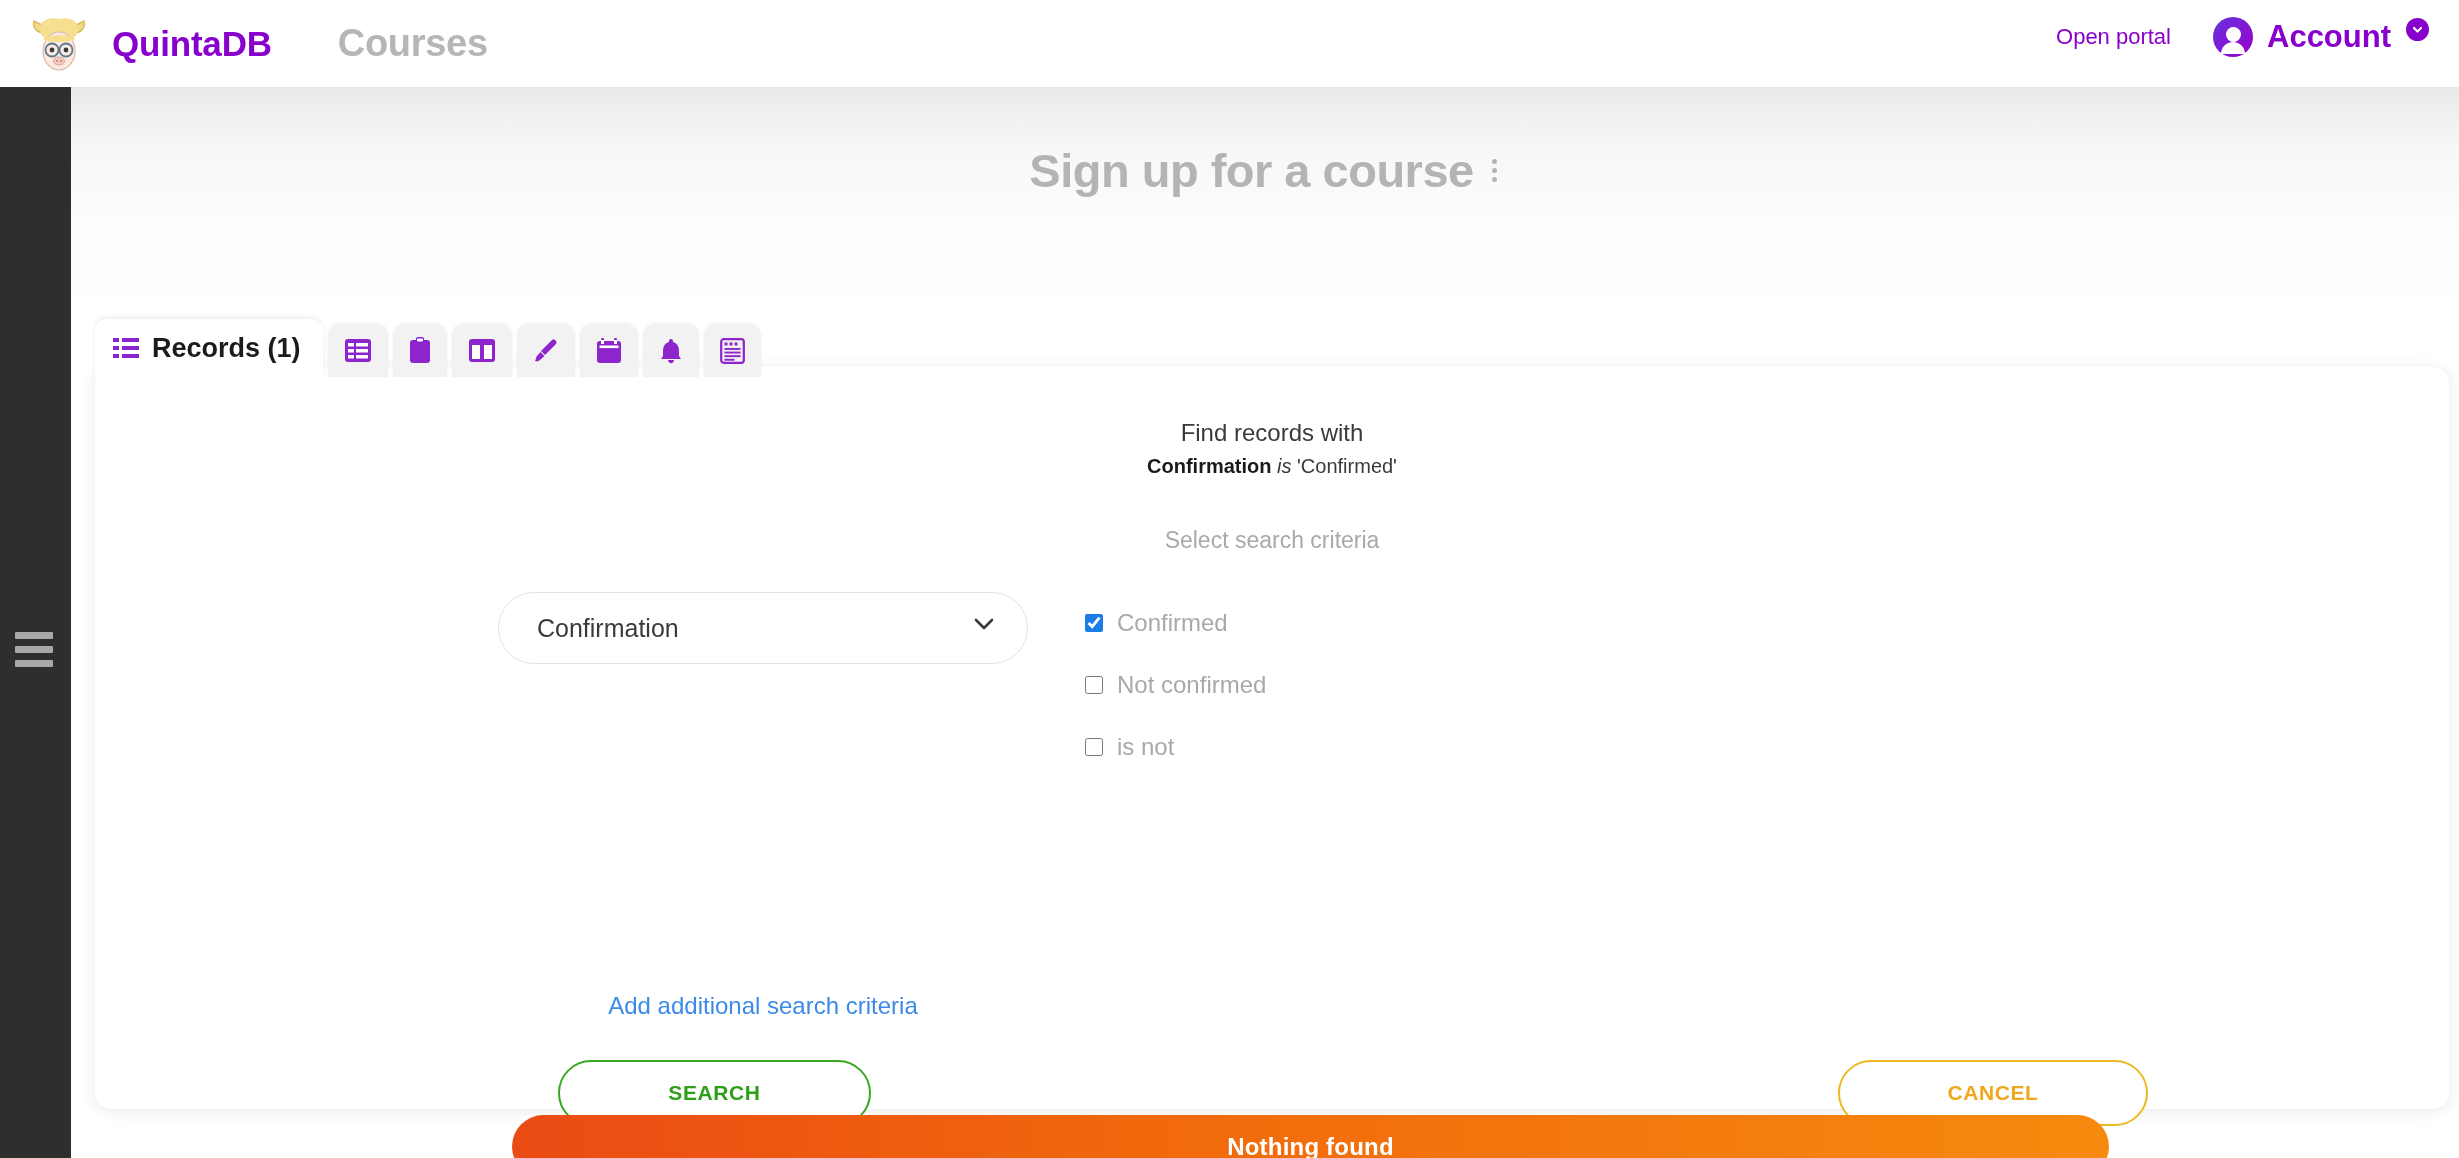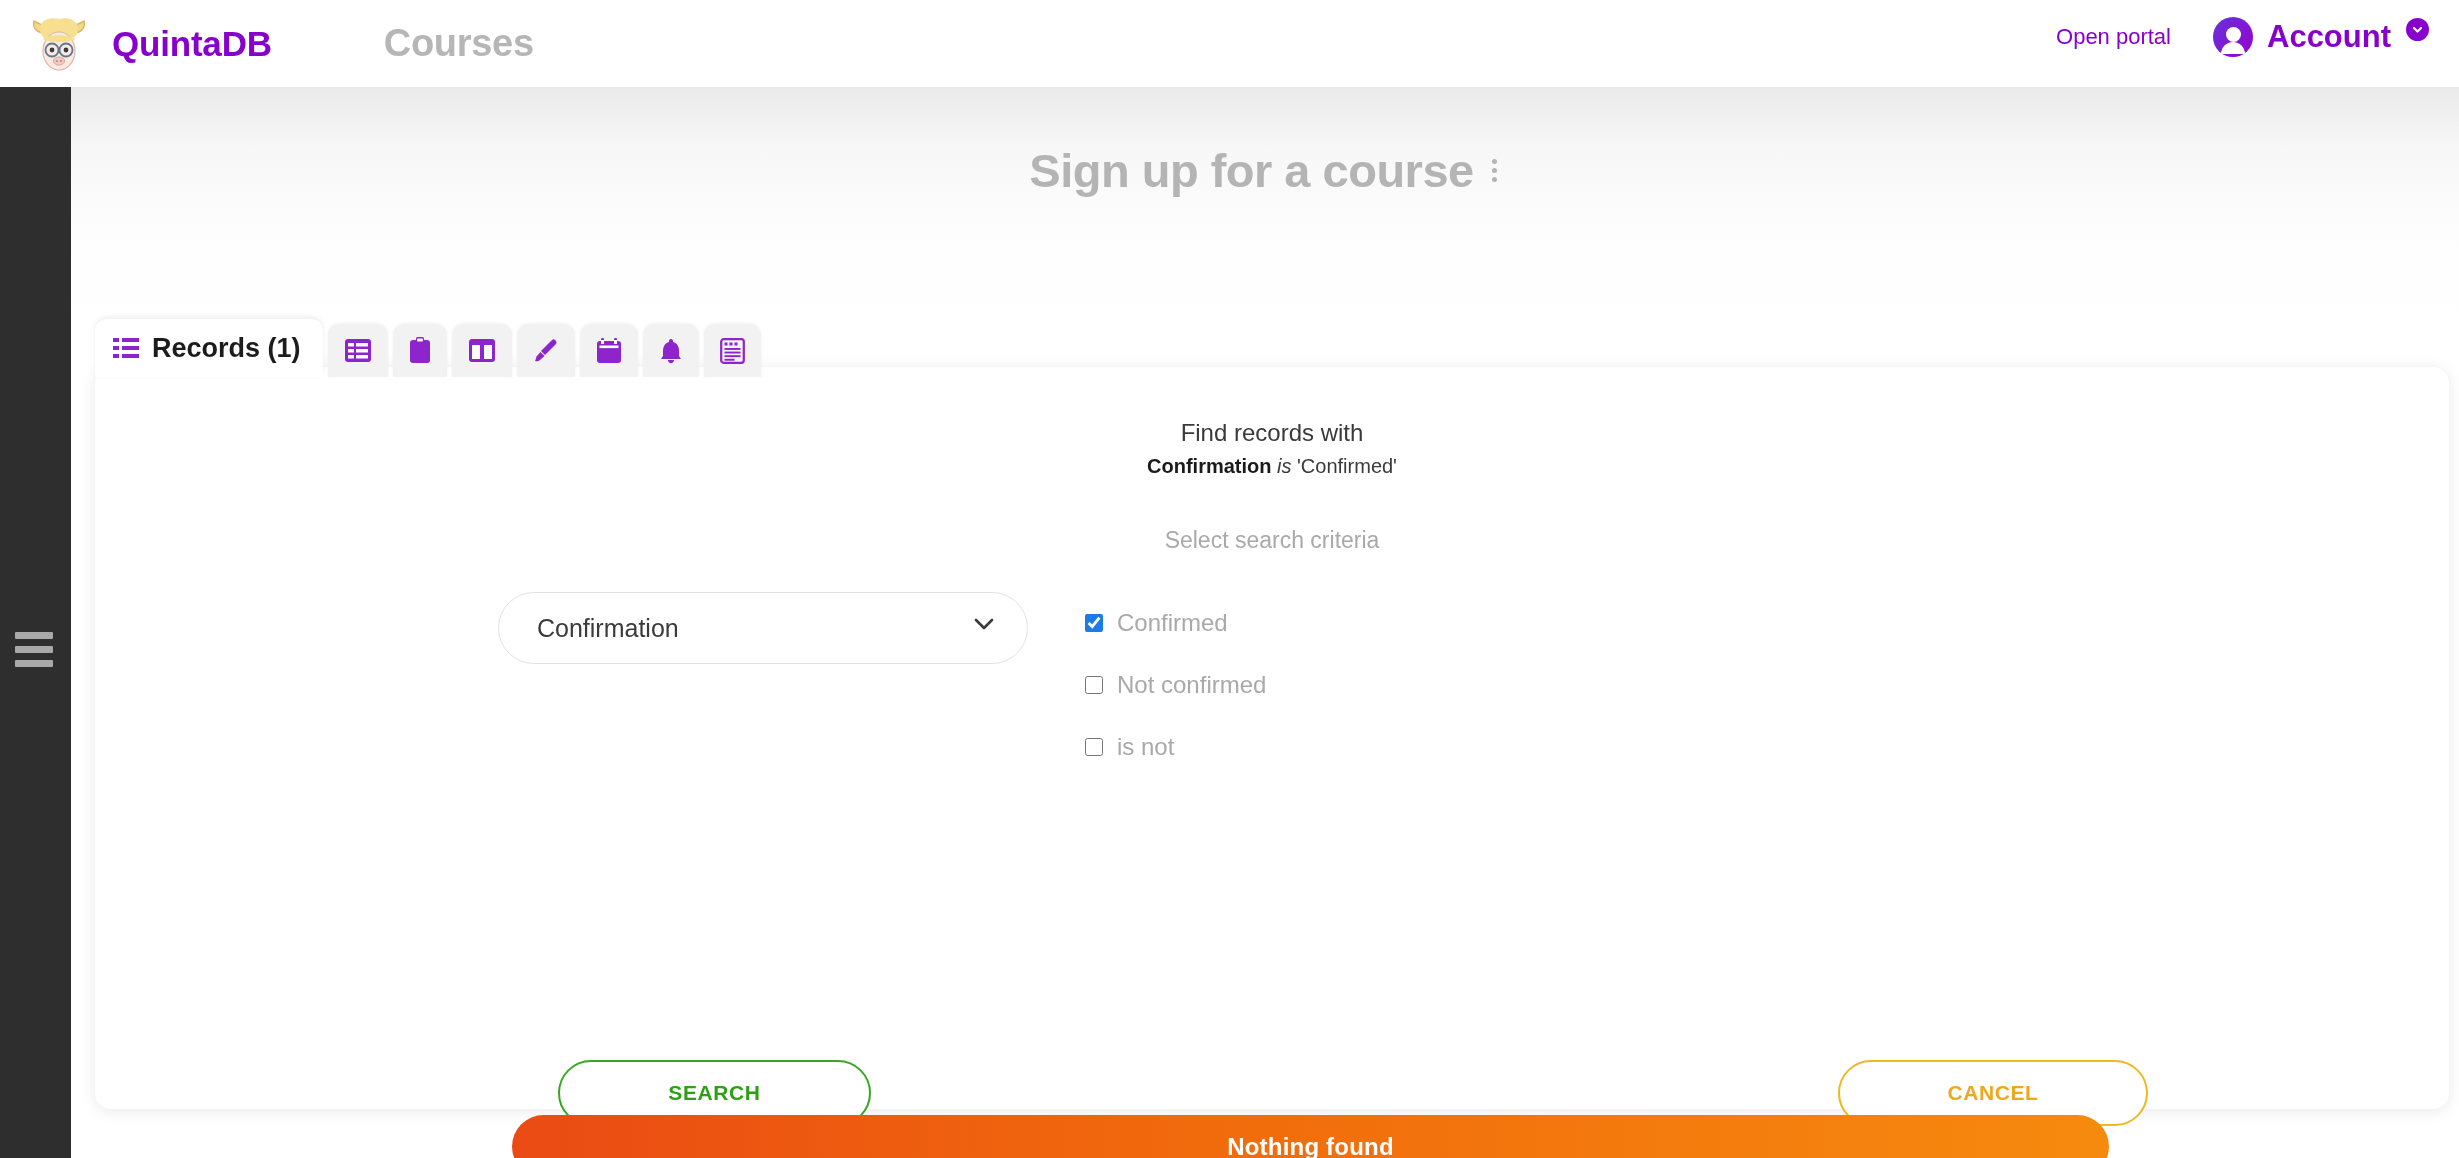--- a/index.html
+++ b/index.html
@@ -38,21 +38,21 @@
     font-weight: 700;
     color: #8800cc;
     letter-spacing: -0.2px;
     white-space: nowrap;
   }
   .section-name {
     font-size: 38px;
     font-weight: 700;
     color: #b6b6b6;
     letter-spacing: -0.3px;
-    margin-left: 90px;
+    margin-left: 44px;
     white-space: nowrap;
     text-align: center;
   }
   .header-right {
     position: absolute;
     right: 30px; top: 0;
     height: 74px;
     display: flex;
     align-items: center;
     gap: 42px;
@@ -551,20 +551,21 @@
 
     <select class="criteria-select">
       <option>Confirmation</option>
     </select>
     <span class="select-chevron">
       <svg width="22" height="14" viewBox="0 0 22 14">
         <path d="M3 3 L11 11 L19 3" stroke="#3a3a3a" stroke-width="2.6" fill="none" stroke-linecap="round" stroke-linejoin="round"></path>
       </svg>
     </span>
 
+    <a class="add-criteria-link" href="#">Add additional search criteria</a>
 
     <div class="checkbox-group">
       <label class="cb-row">
         <input type="checkbox" checked="" style="">
         <span class="cb-label">Confirmed</span>
       </label>
       <label class="cb-row">
         <input type="checkbox" style="">
         <span class="cb-label">Not confirmed</span>
       </label>

